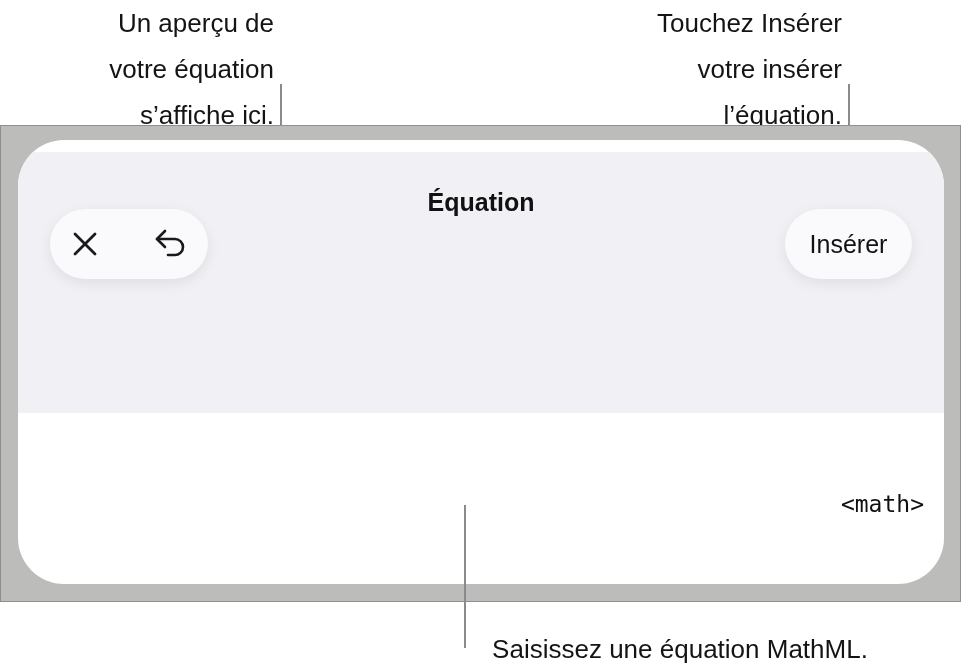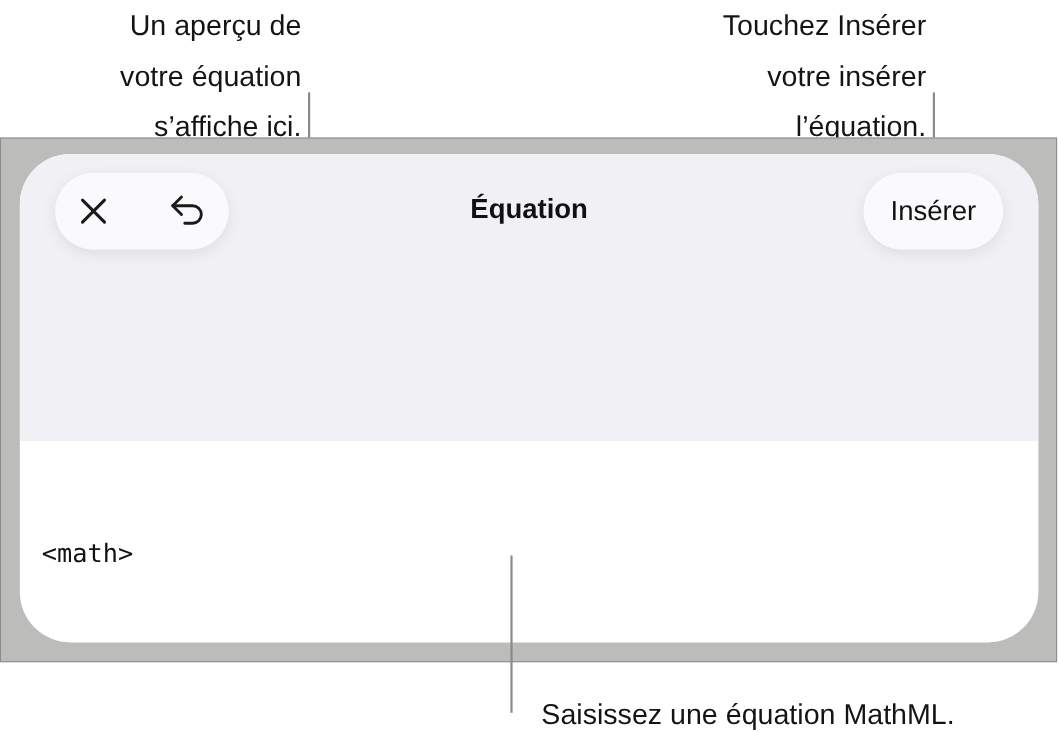--- a/index.html
+++ b/index.html
@@ -19,26 +19,27 @@
   }
   .frame {
     position:absolute; left:0; top:125px; width:961px; height:477px;
     background:#bcbdba; border:1px solid #8f8f8f; box-sizing:border-box;
   }
   .sheet {
     position:absolute; left:18px; top:140px; width:926px; height:444px;
     border-radius:46px; overflow:hidden; background:#ffffff;
   }
   .sheet-top {
-    position:absolute; left:0; top:0; width:100%; height:261px;
+    position:absolute; left:0; top:12px; width:100%; height:261px;
     background:#f0f0f5;
   }
   .pill {
     position:absolute; background:#fafafc; border-radius:35px;
     box-shadow:0 4px 14px rgba(0,0,0,0.08);
+    margin-top:40px;
   }
   .pill-left { left:32px; top:17px; width:158px; height:70px; }
   .pill-right { left:767px; top:17px; width:127px; height:70px; }
   .icon-btn {
     position:absolute; top:0; width:70px; height:70px;
     display:flex; align-items:center; justify-content:center; cursor:pointer;
   }
   .insert-label {
     position:absolute; left:0; top:0; width:100%; height:70px;
     display:flex; align-items:center; justify-content:center;
@@ -56,20 +57,21 @@
   .equation .sup {
     font-family:"Liberation Sans", sans-serif;
     font-size:58px; vertical-align:top; position:relative; top:-8px; margin-left:4px;
   }
   .code {
     position:absolute; left:20px; top:286px; right:20px; height:140px;
     overflow:hidden;
     font-family:"DejaVu Sans Mono", "Liberation Mono", monospace;
     font-size:23px; line-height:31.5px; color:#111;
     white-space:pre;
+    text-align:right;
   }
   .code-line { display:block; }
 </style>
 </head>
 <body>
 
 <div class="callout" style="left:40px; top:0px; width:234px;">Un aperçu de
 votre équation
 s’affiche ici.</div>
 <div class="callout-line" style="left:280px; top:84px; height:162px;"></div>

